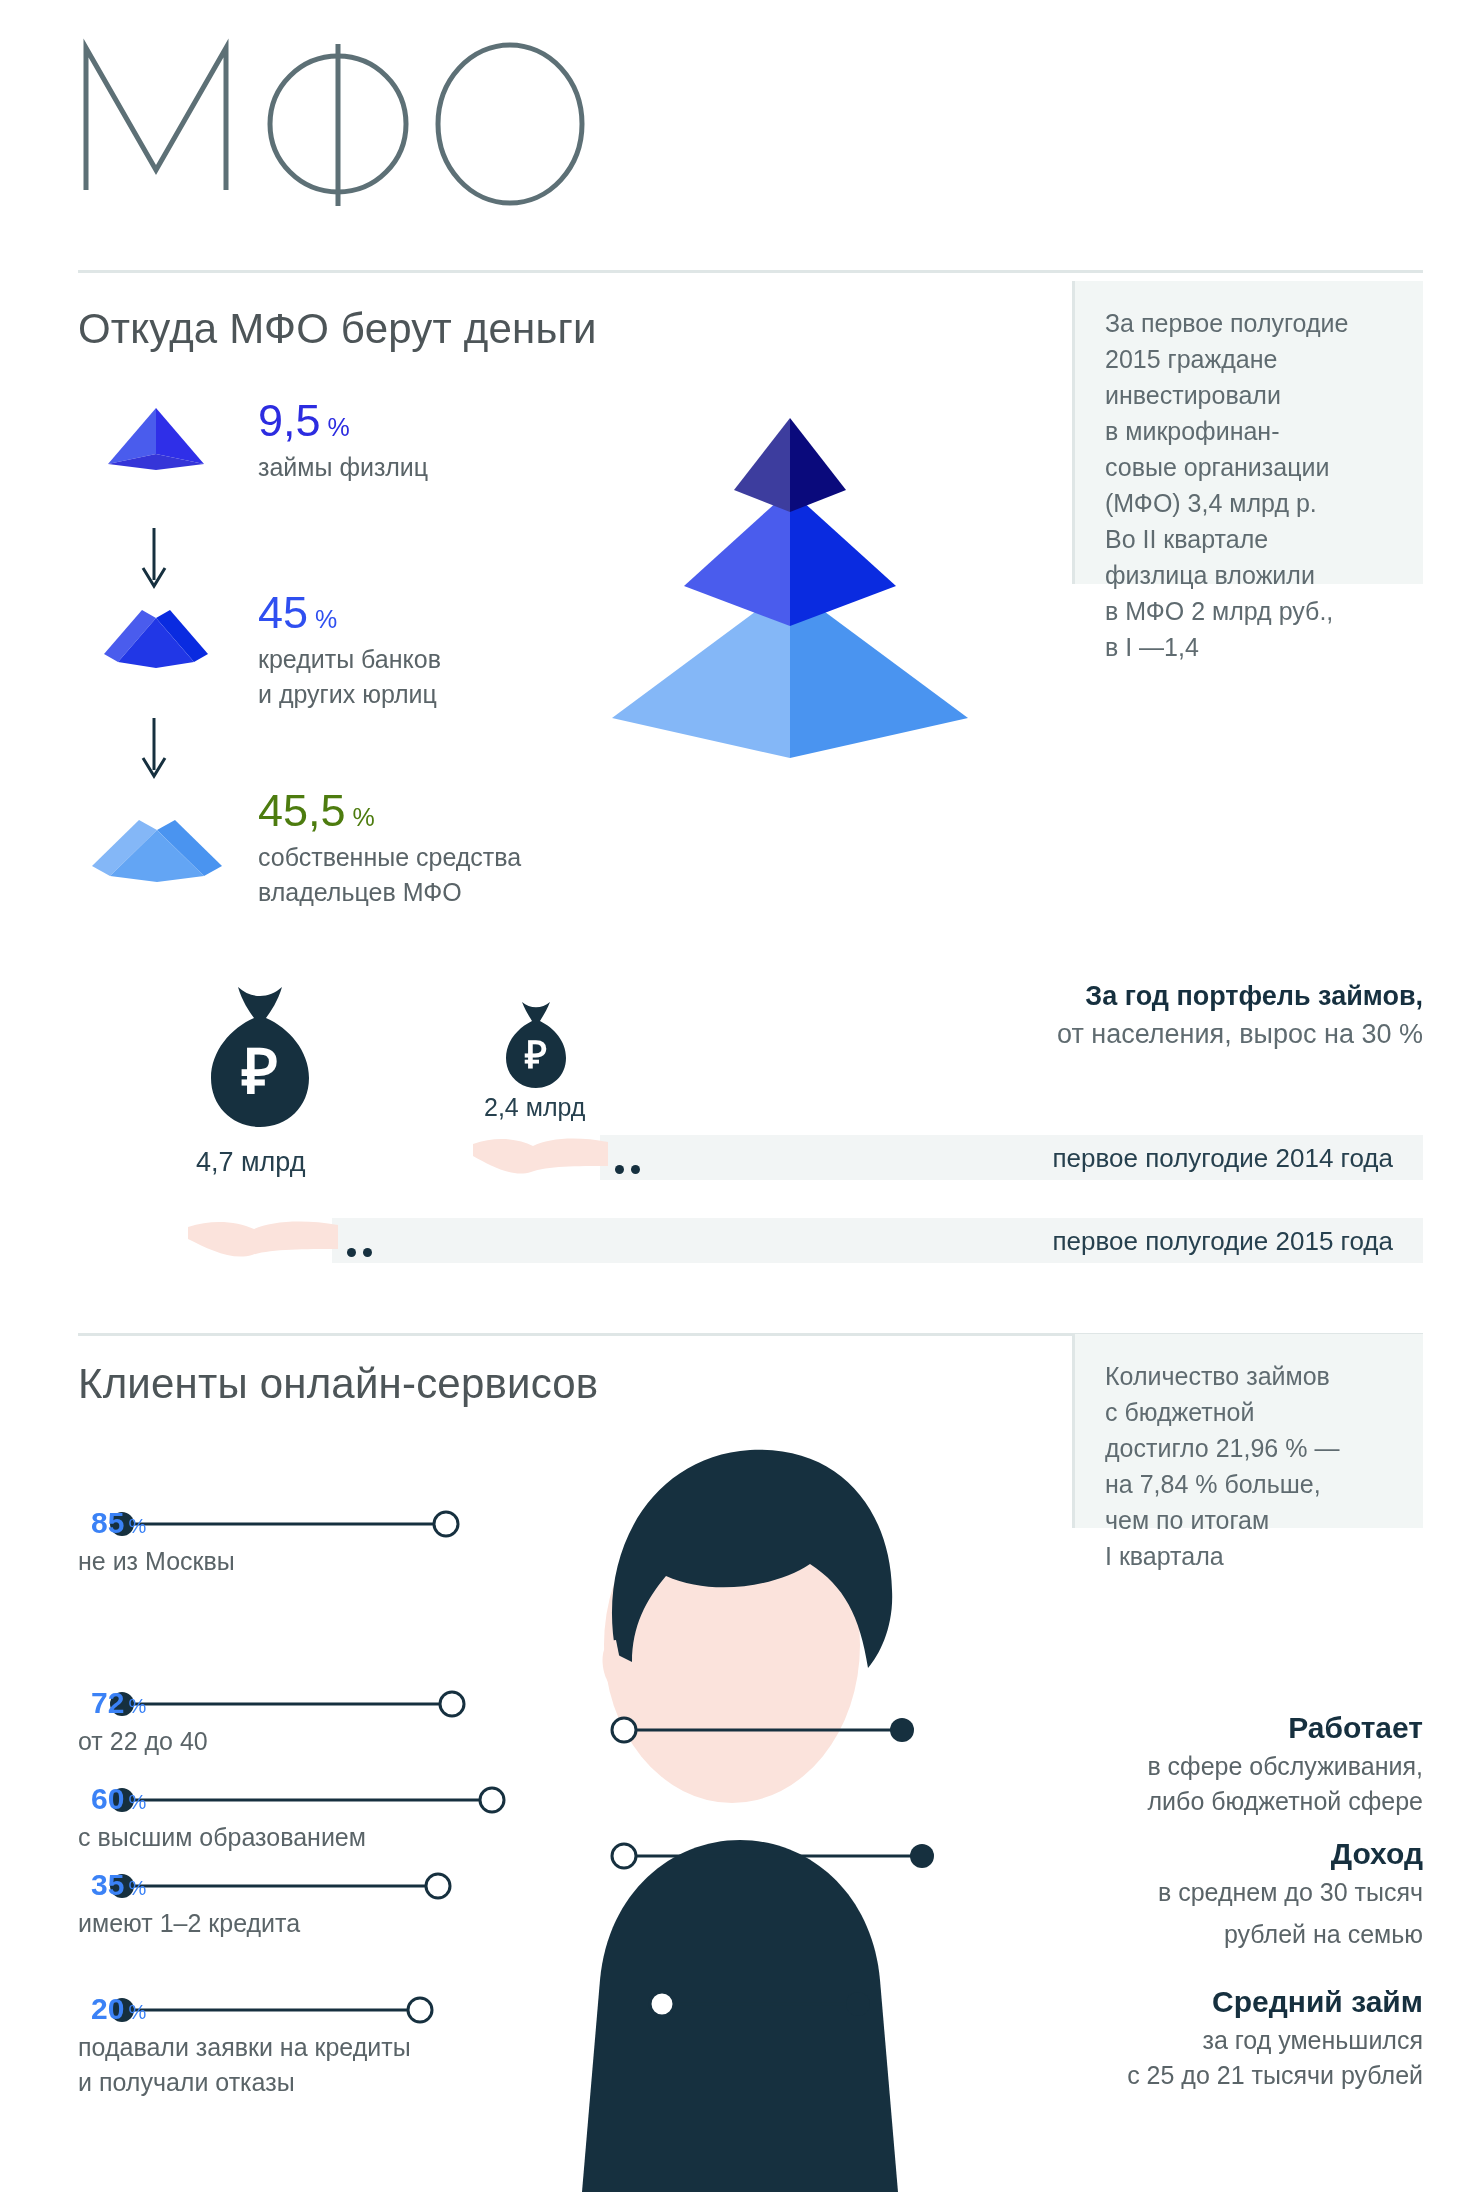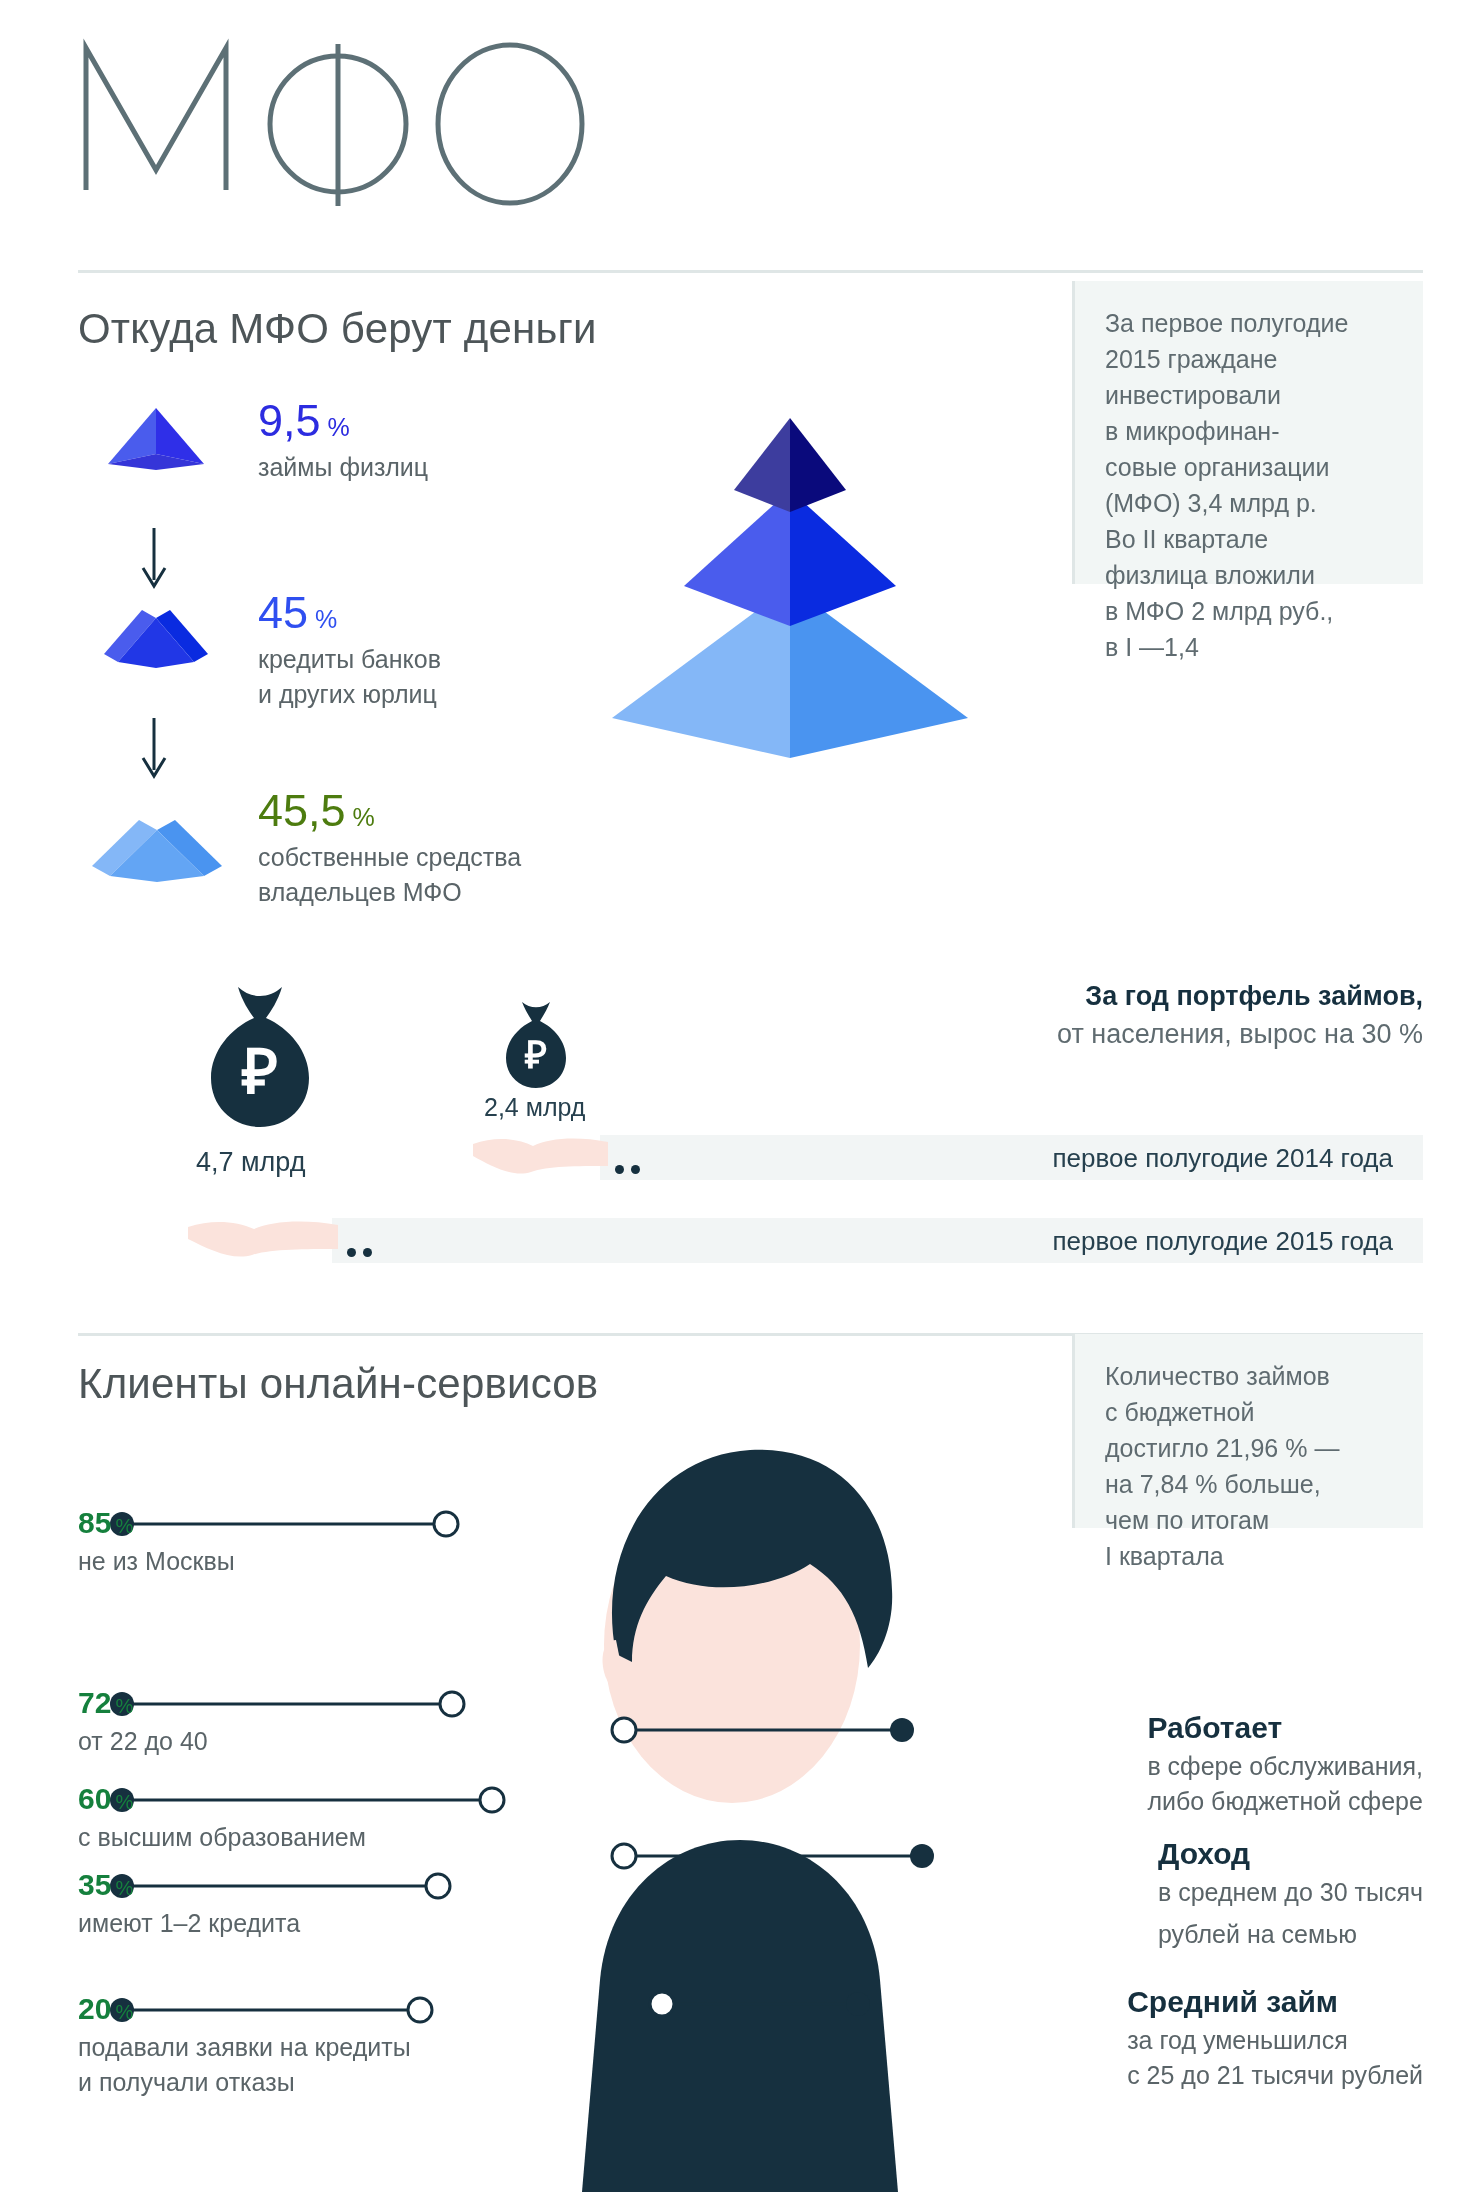--- a/index.html
+++ b/index.html
@@ -58,27 +58,27 @@
   .barband{position:absolute;background:#f2f5f5;}
   .barband .cap{
     position:absolute;right:30px;top:50%;transform:translateY(-50%);
     font-size:26px;color:#26404e;white-space:nowrap;
   }
   .dot2{position:absolute;width:9px;height:9px;border-radius:50%;background:#16303f;}
 
   
   .pt-left{position:absolute;}
   .pt-left .num{
-    font-size:30px;font-weight:700;color:#15803d;white-space:nowrap;line-height:1;
+    font-size:30px;font-weight:700;color:#3b82f6;white-space:nowrap;line-height:1;margin-left:13px;
   }
   .pt-left .num .pct{font-size:20px;font-weight:400;margin-left:4px;}
   .pt-left .txt{
     font-size:25px;color:#5a6468;line-height:1.3;margin-top:7px;white-space:nowrap;
   }
-  .pt-right{position:absolute;text-align:left;}
+  .pt-right{position:absolute;text-align:right;}
   .pt-right .num{
     font-size:30px;font-weight:700;color:#16303f;white-space:nowrap;line-height:1;
   }
   .pt-right .txt{
     font-size:25px;color:#5a6468;line-height:1.3;margin-top:7px;white-space:nowrap;
   }
 </style>
 </head>
 <body>
 

